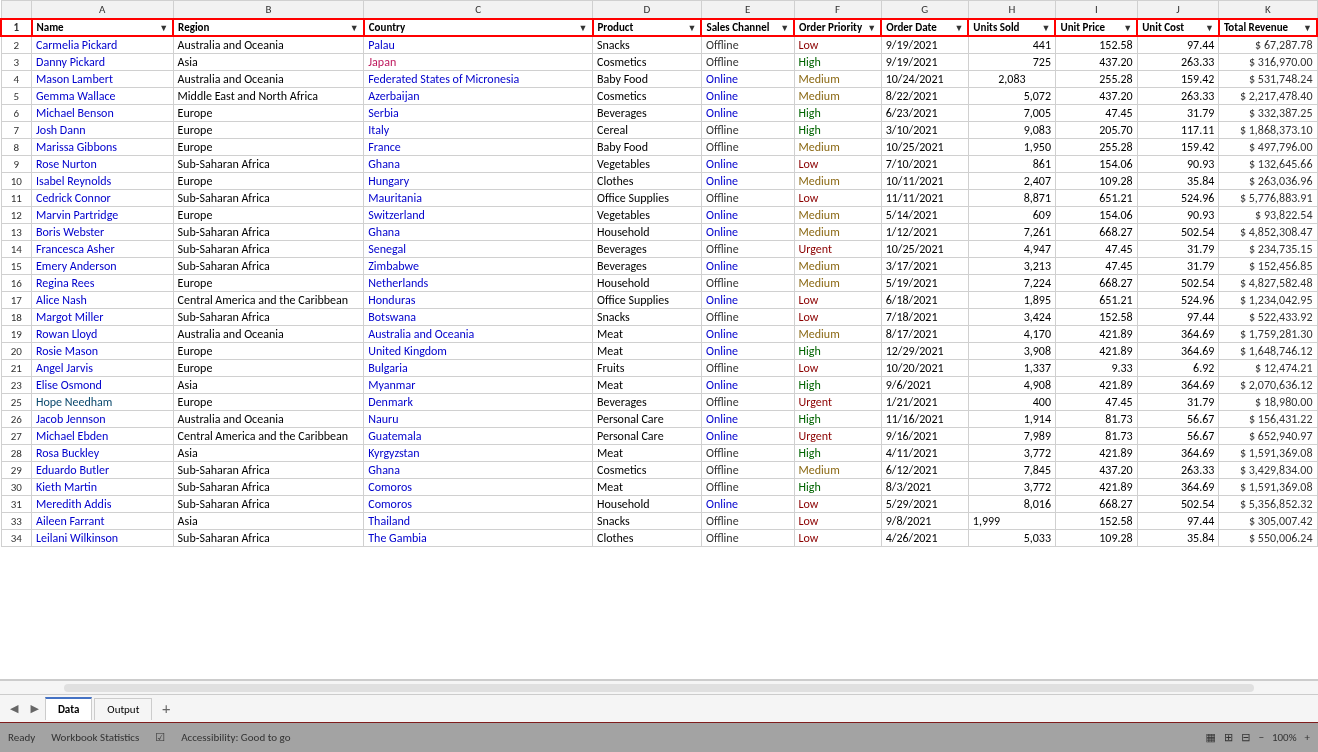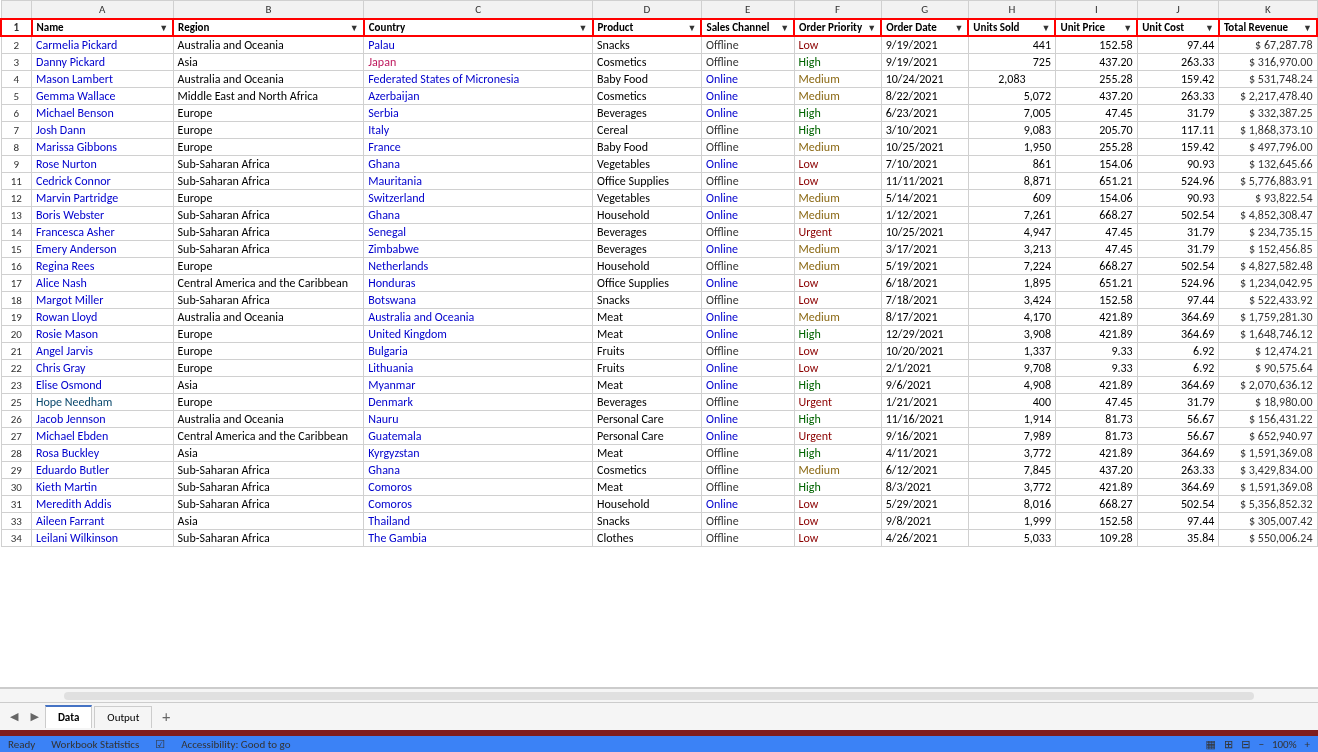--- a/index.html
+++ b/index.html
@@ -165,23 +165,23 @@
     .add-sheet {
       font-size: 16px;
       padding: 0 8px;
       cursor: pointer;
       color: #666;
     }
 
     .status-bar {
       display: flex;
       align-items: center;
-      height: 22px;
-      background: #3b82f6;
-      border-top: 6px solid #7f1d1d;
+      height: 30px;
+      background: #a3a3a3;
+      border-top: 1px solid #7f1d1d;
       padding: 0 8px;
       font-size: 11px;
       color: #333;
       justify-content: space-between;
     }
 
     .status-left {
       display: flex;
       gap: 16px;
       align-items: center;
@@ -426,20 +426,34 @@
             <td>Vegetables</td>
             <td class="online">Online</td>
             <td class="low">Low</td>
             <td>7/10/2021</td>
             <td style="text-align: right;">861</td>
             <td style="text-align: right;">154.06</td>
             <td style="text-align: right;">90.93</td>
             <td class="dollar-cell" style="text-align: right;">$ 132,645.66</td>
           </tr>
           <tr>
+            <td class="row-num">10</td>
+            <td style="color: rgb(0, 0, 205);">Isabel Reynolds</td>
+            <td>Europe</td>
+            <td style="color: rgb(0, 0, 205);">Hungary</td>
+            <td>Clothes</td>
+            <td class="online">Online</td>
+            <td class="medium">Medium</td>
+            <td>10/11/2021</td>
+            <td style="text-align: right;">2,407</td>
+            <td style="text-align: right;">109.28</td>
+            <td style="text-align: right;">35.84</td>
+            <td class="dollar-cell" style="text-align: right;">$ 263,036.96</td>
+          </tr>
+          <tr>
             <td class="row-num">11</td>
             <td style="color: rgb(0, 0, 205);">Cedrick Connor</td>
             <td>Sub-Saharan Africa</td>
             <td style="color: rgb(0, 0, 205);">Mauritania</td>
             <td>Office Supplies</td>
             <td class="offline">Offline</td>
             <td class="low">Low</td>
             <td>11/11/2021</td>
             <td style="text-align: right;">8,871</td>
             <td style="text-align: right;">651.21</td>
@@ -580,34 +594,20 @@
             <td>Fruits</td>
             <td class="offline">Offline</td>
             <td class="low">Low</td>
             <td>10/20/2021</td>
             <td style="text-align: right;">1,337</td>
             <td style="text-align: right;">9.33</td>
             <td style="text-align: right;">6.92</td>
             <td class="dollar-cell" style="text-align: right;">$ 12,474.21</td>
           </tr>
           <tr>
-            <td class="row-num">22</td>
-            <td style="color: rgb(0, 0, 205);">Chris Gray</td>
-            <td>Europe</td>
-            <td style="color: rgb(0, 0, 205);">Lithuania</td>
-            <td>Fruits</td>
-            <td class="online">Online</td>
-            <td class="low">Low</td>
-            <td>2/1/2021</td>
-            <td style="text-align: right;">9,708</td>
-            <td style="text-align: right;">9.33</td>
-            <td style="text-align: right;">6.92</td>
-            <td class="dollar-cell" style="text-align: right;">$ 90,575.64</td>
-          </tr>
-          <tr>
             <td class="row-num">23</td>
             <td style="color: rgb(0, 0, 205);">Elise Osmond</td>
             <td>Asia</td>
             <td style="color: rgb(0, 0, 205);">Myanmar</td>
             <td>Meat</td>
             <td class="online">Online</td>
             <td class="high">High</td>
             <td>9/6/2021</td>
             <td style="text-align: right;">4,908</td>
             <td style="text-align: right;">421.89</td>
@@ -714,21 +714,21 @@
           </tr>
           <tr>
             <td class="row-num">33</td>
             <td style="color: rgb(0, 0, 205);">Aileen Farrant</td>
             <td>Asia</td>
             <td style="color: rgb(0, 0, 205);">Thailand</td>
             <td>Snacks</td>
             <td class="offline">Offline</td>
             <td class="low">Low</td>
             <td>9/8/2021</td>
-            <td style="text-align: right;">1,999</td>
+            <td style="">1,999</td>
             <td style="text-align: right;">152.58</td>
             <td style="text-align: right;">97.44</td>
             <td class="dollar-cell" style="text-align: right;">$ 305,007.42</td>
           </tr>
           <tr>
             <td class="row-num">34</td>
             <td style="color: rgb(0, 0, 205);">Leilani Wilkinson</td>
             <td>Sub-Saharan Africa</td>
             <td style="color: rgb(0, 0, 205);">The Gambia</td>
             <td>Clothes</td>

